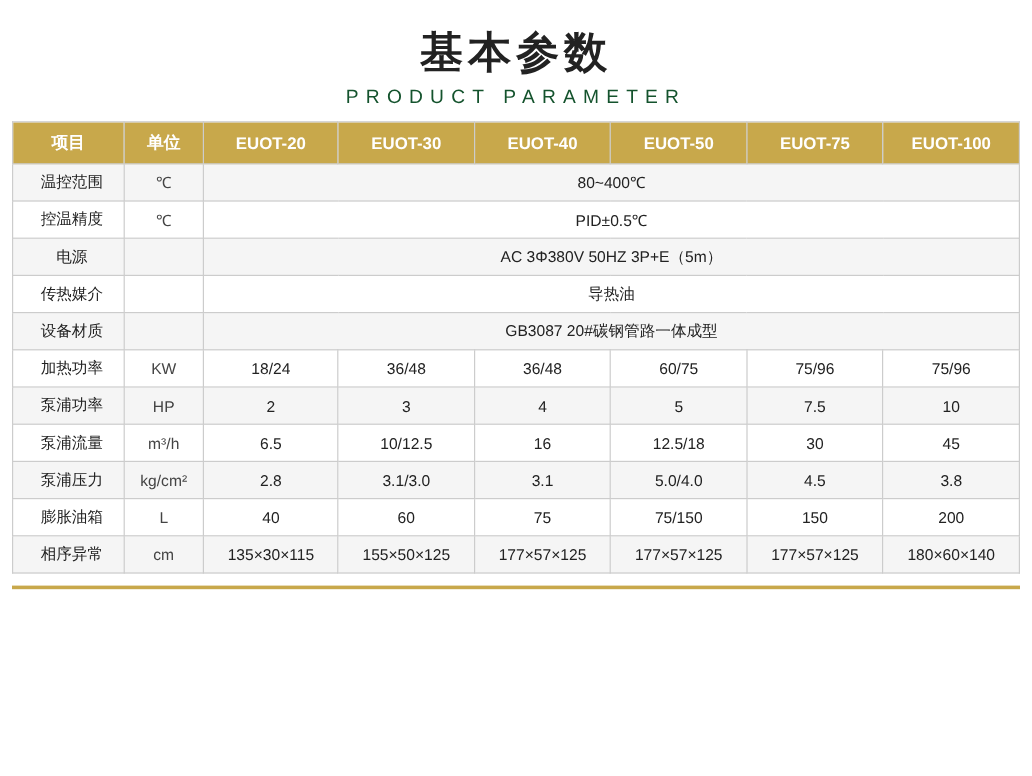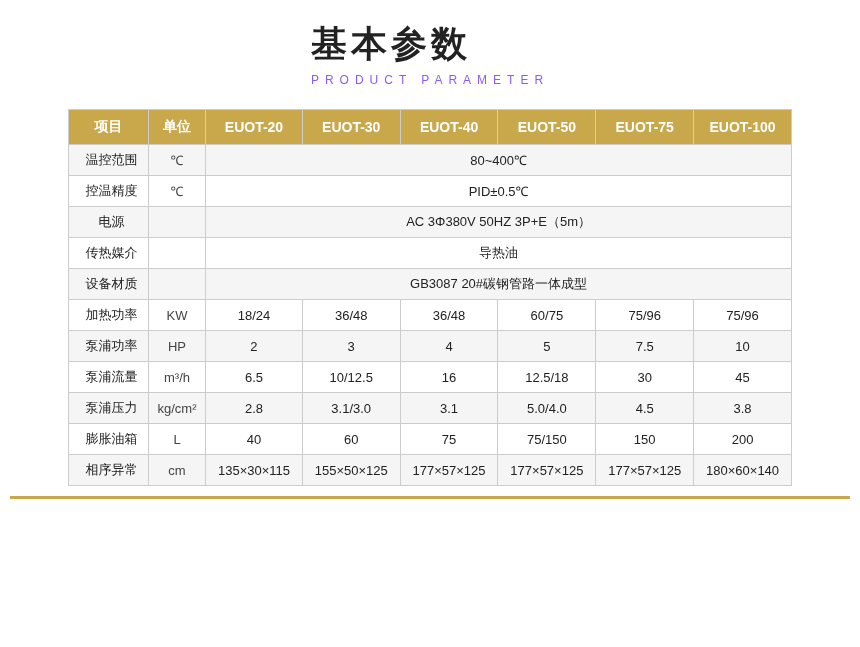--- a/index.html
+++ b/index.html
@@ -7,36 +7,37 @@
       background: #fff;
       font-family: "SimSun", "STSong", "Microsoft YaHei", sans-serif;
       width: 860px;
       min-height: 647px;
       display: flex;
       flex-direction: column;
       align-items: center;
       padding: 20px 10px 20px 10px;
     }
     .title-area {
-      margin-bottom: 12px;
+      text-align: center;
+      margin-bottom: 0;
     }
     .main-title {
       font-size: 36px;
       font-weight: bold;
       color: #222;
       letter-spacing: 4px;
     }
     .sub-title {
-      font-size: 12px;
-      color: #8b5cf6;
+      font-size: 16px;
+      color: #14532d;
       letter-spacing: 6px;
       margin-top: 4px;
     }
     .param-table {
-      width: 724px;
+      width: 840px;
       border-collapse: collapse;
       font-size: 13px;
       margin-top: 10px;
     }
     .param-table th, .param-table td {
       border: 1px solid #ccc;
       text-align: center;
       padding: 6px 4px;
       color: #222;
     }

